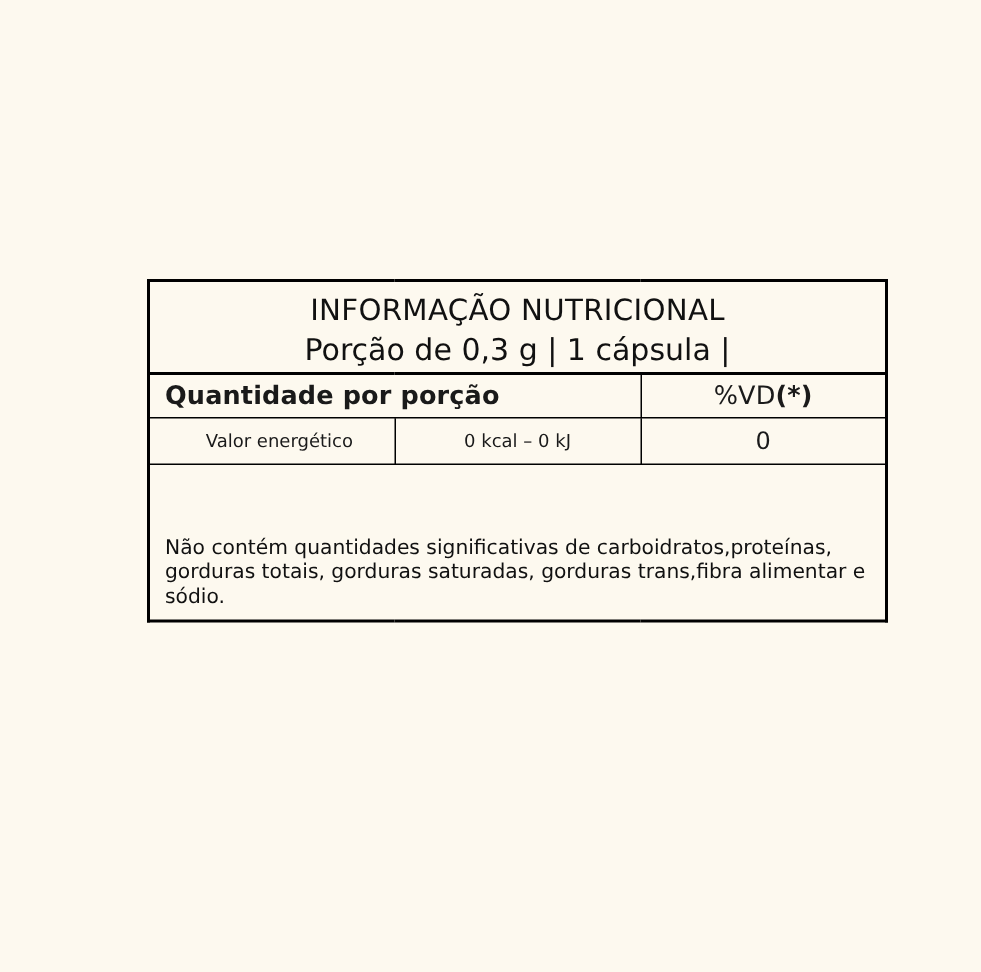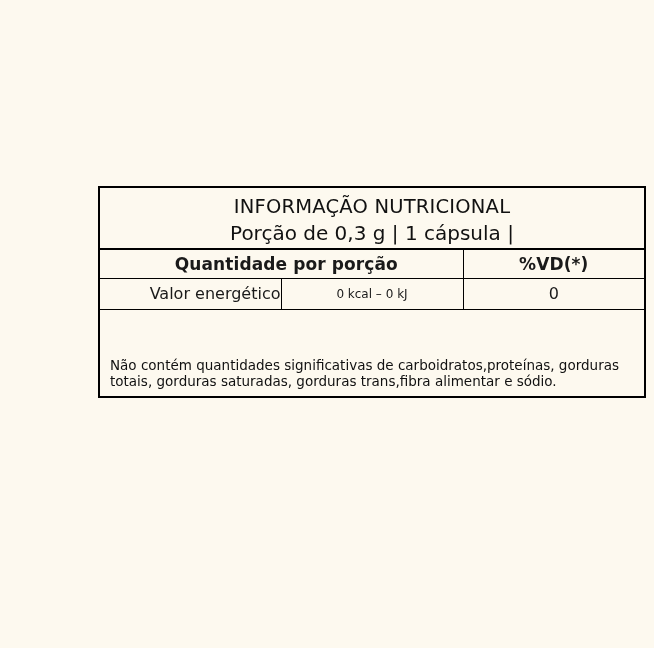--- a/index.html
+++ b/index.html
@@ -20,21 +20,21 @@
     position: relative;
     width: 654px;
     height: 648px;
     box-sizing: border-box;
   }
 
   .label-wrap {
     position: absolute;
     left: 98px;
     top: 186px;
-    width: 548px;
+    width: 494px;
   }
 
   
   .nutri-table {
     width: 100%;
     border: 2px solid #000;
     border-collapse: collapse;
     background: transparent;
     table-layout: fixed;
   }
@@ -63,36 +63,36 @@
     color: #111;
   }
 
   .thick-top {
     border-top: 2px solid #000 !important;
   }
 
   .hdr-left {
     font-size: 17px;
     font-weight: bold;
-    text-align: center;
+    text-align: left;
     padding: 4px 0 4px 10px !important;
     letter-spacing: 0.1px;
   }
   .hdr-right {
     font-size: 17px;
     font-weight: bold;
     text-align: center;
     padding: 4px 4px !important;
     letter-spacing: 0.1px;
   }
-  .hdr-right .vd-pct { font-weight: bold; }
+  .hdr-right .vd-pct { font-weight: normal; }
 
   .row-name {
-    font-size: 16px;
-    text-align: right;
+    font-size: 12px;
+    text-align: center;
     padding: 5px 0 5px 10px !important;
     line-height: 1.2;
   }
   .row-qty {
     font-size: 12px;
     text-align: center;
     padding: 5px 4px !important;
     line-height: 1.2;
   }
   .row-vd {

